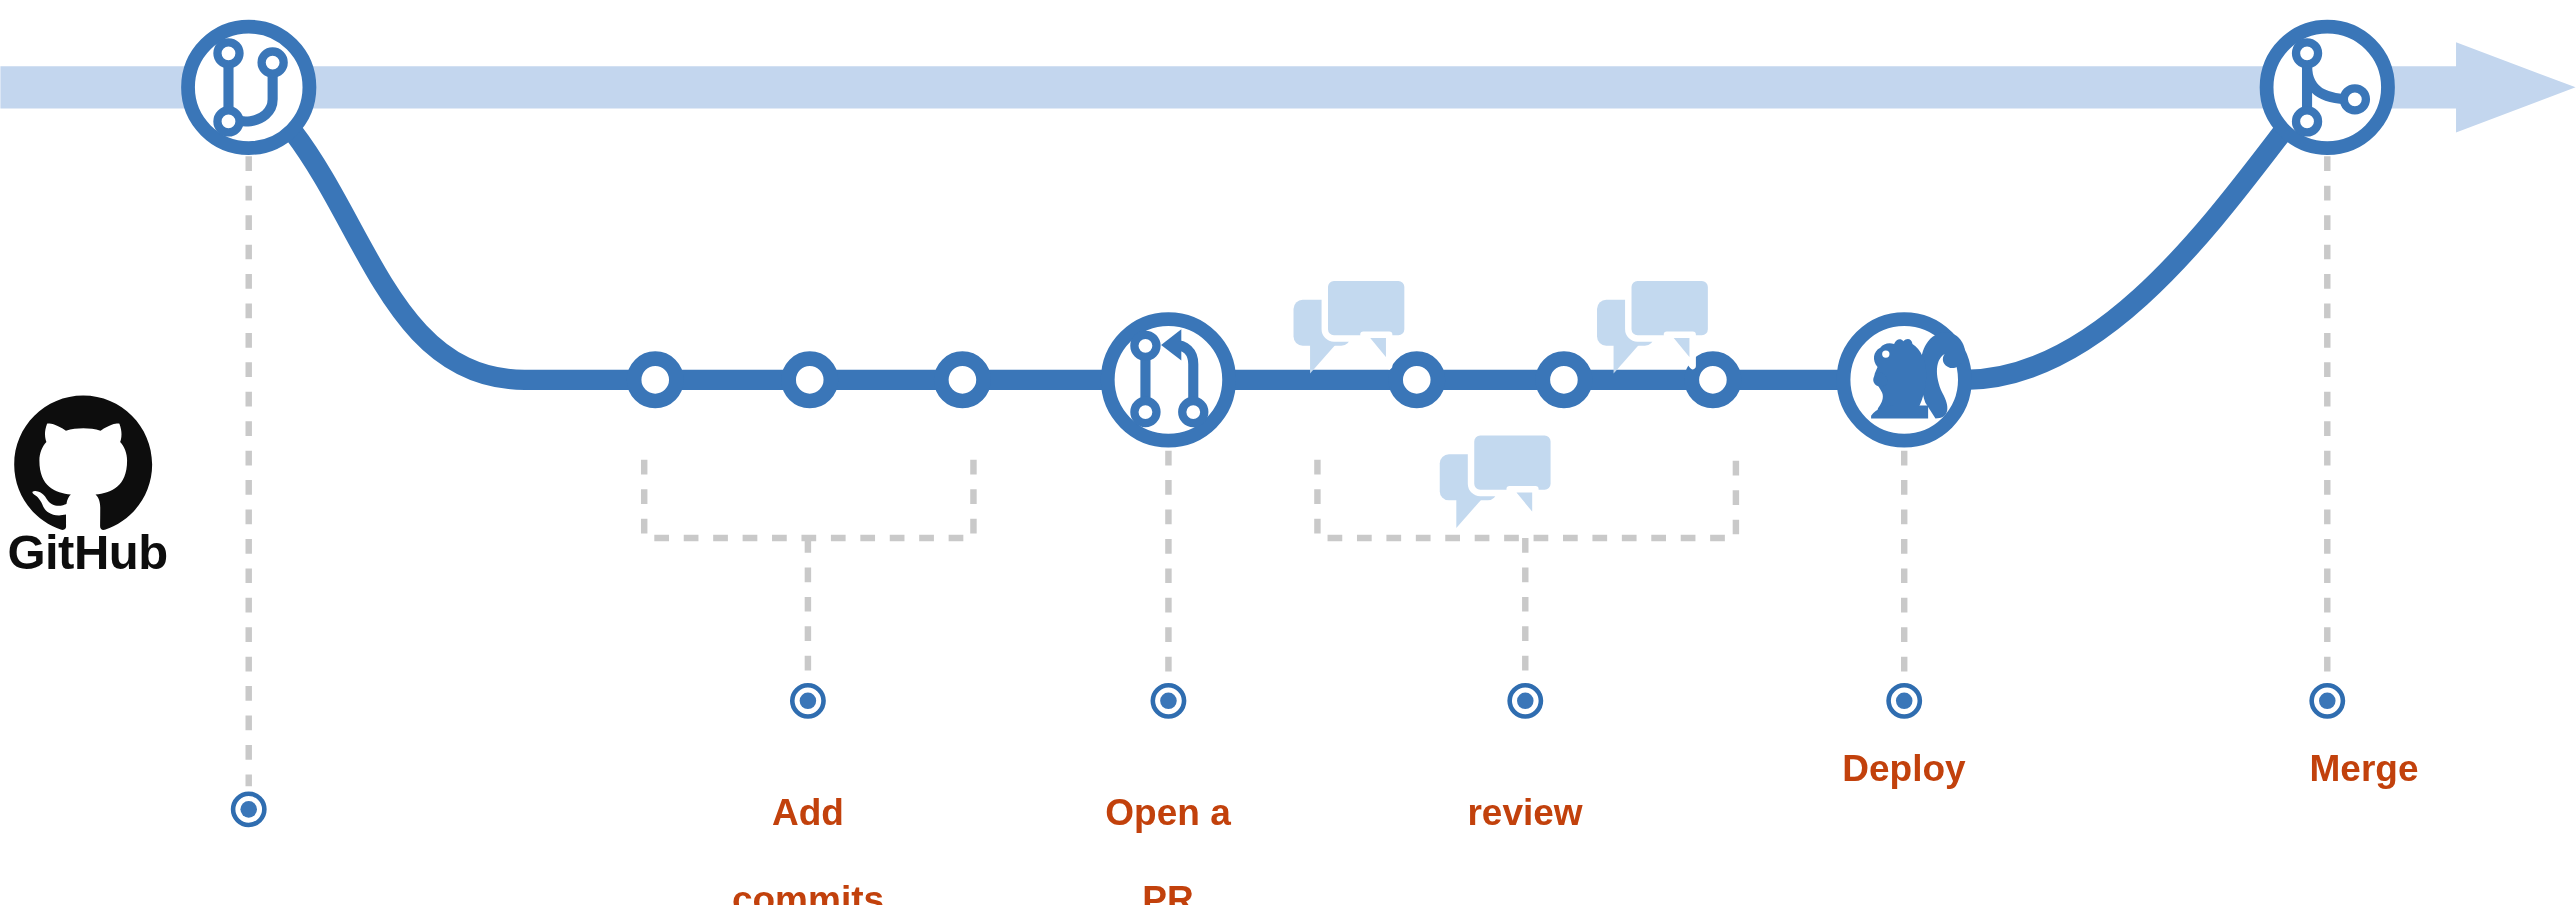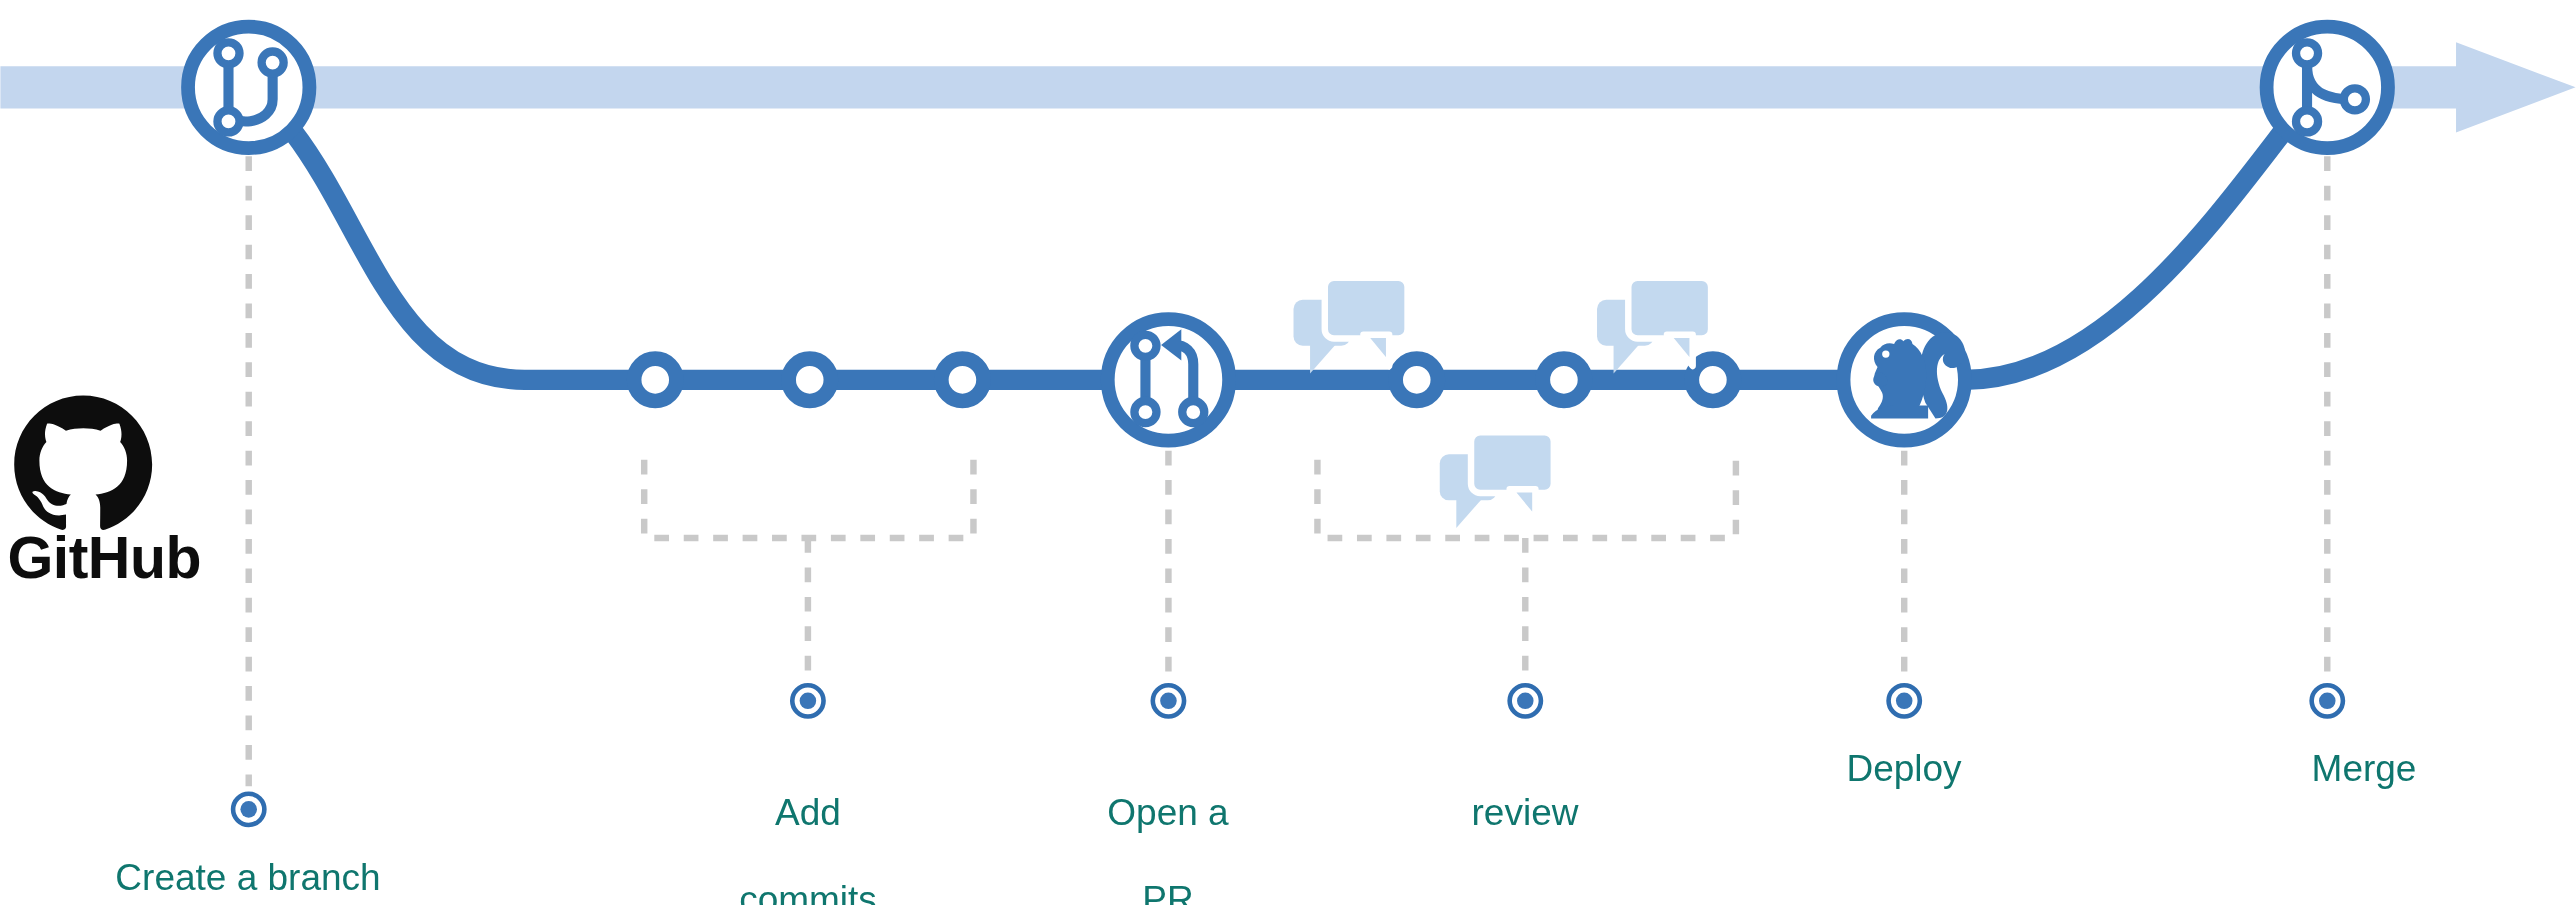--- a/index.html
+++ b/index.html
@@ -23,33 +23,33 @@
   #flow-svg {
     position: absolute;
     left: 0; top: 0;
     width: 2576px;
     height: 905px;
     display: block;
   }
   .step-label {
     position: absolute;
     text-align: center;
-    color: #0f766e;
-    font-weight: normal;
+    color: #c2410c;
+    font-weight: bold;
     font-size: 37px;
     line-height: 1.18;
     font-family: "Liberation Sans", sans-serif;
     white-space: pre-line;
     transform: translateX(-50%);
   }
   .brand-text {
     position: absolute;
     color: #0d0d0d;
     font-weight: bold;
-    font-size: 59px;
+    font-size: 49px;
     letter-spacing: -0.5px;
     font-family: "Liberation Sans", sans-serif;
   }
 </style>
 </head>
 <body>
 
 <div id="stage">
 
   <svg id="flow-svg" viewBox="0 0 2800 984" xmlns="http://www.w3.org/2000/svg">
@@ -273,21 +273,20 @@
         C 93.45 144.5 94.8 146.85 98.6 146.1
         C 128.45 136.15 150 108.05 150 75
         C 150 33.6 116.4 0 75 0
         Z"></path>
     </g>
 
   </svg>
 
   <div class="brand-text" style="left:7.4px; top:524px;">GitHub</div>
 
-  <div class="step-label" style="left:248px; top:856px;">Create a branch</div>
 
   <div class="step-label" style="left:808px; top:747px;">
     <div>Add</div>
     <div>commits</div>
   </div>
 
   <div class="step-label" style="left:1168px; top:747px;">
     <div>Open a</div>
     <div>PR</div>
   </div>

